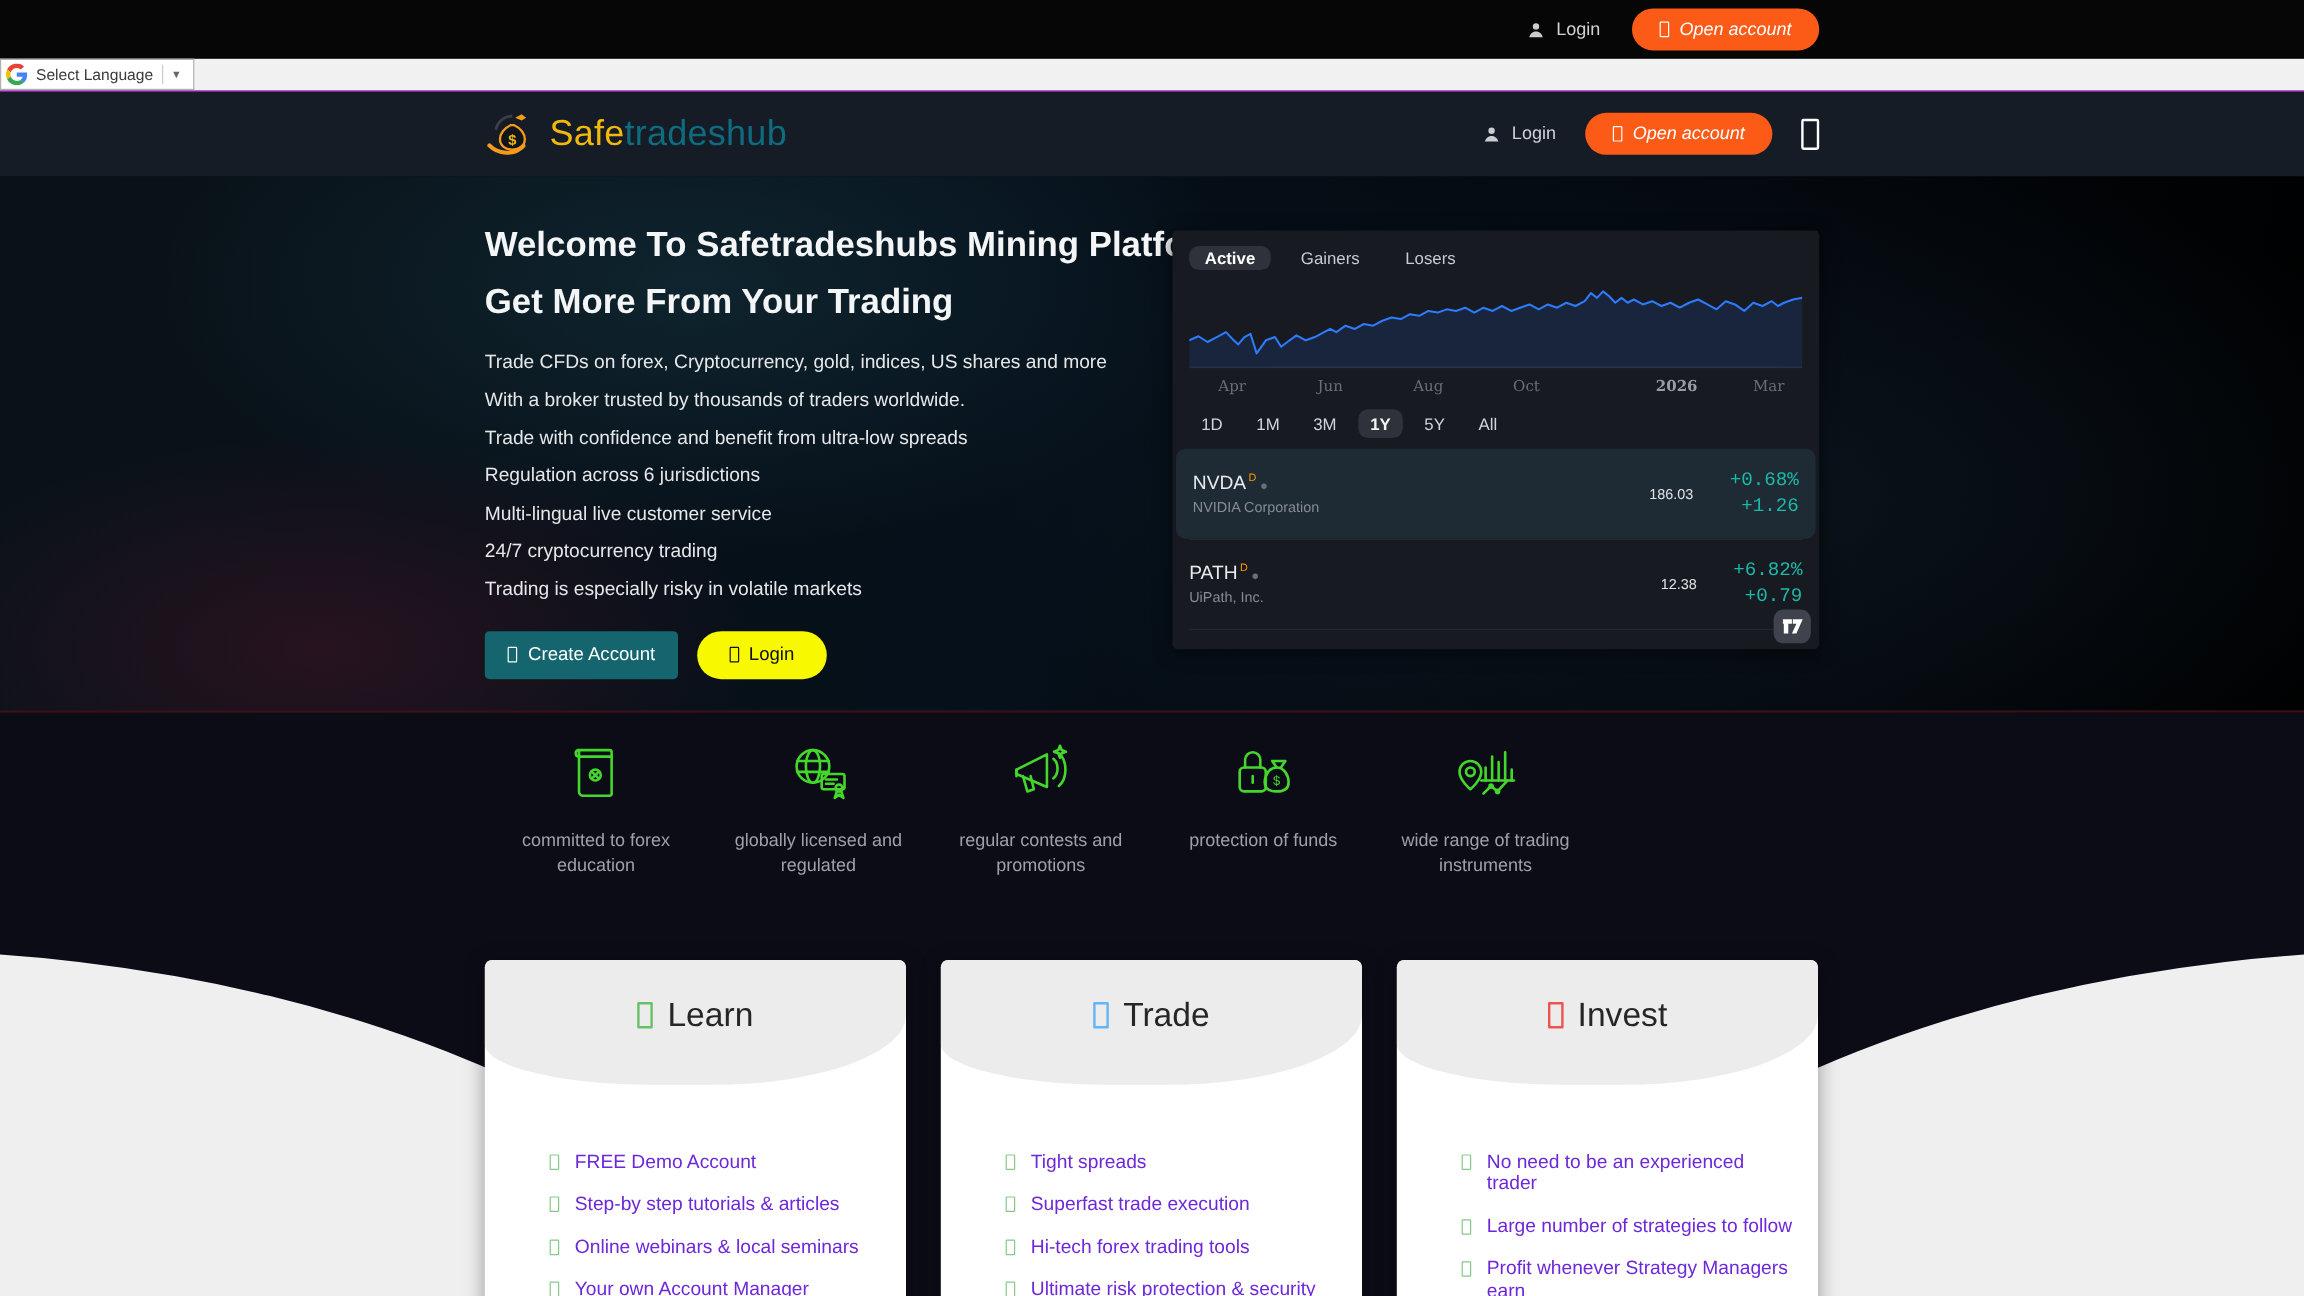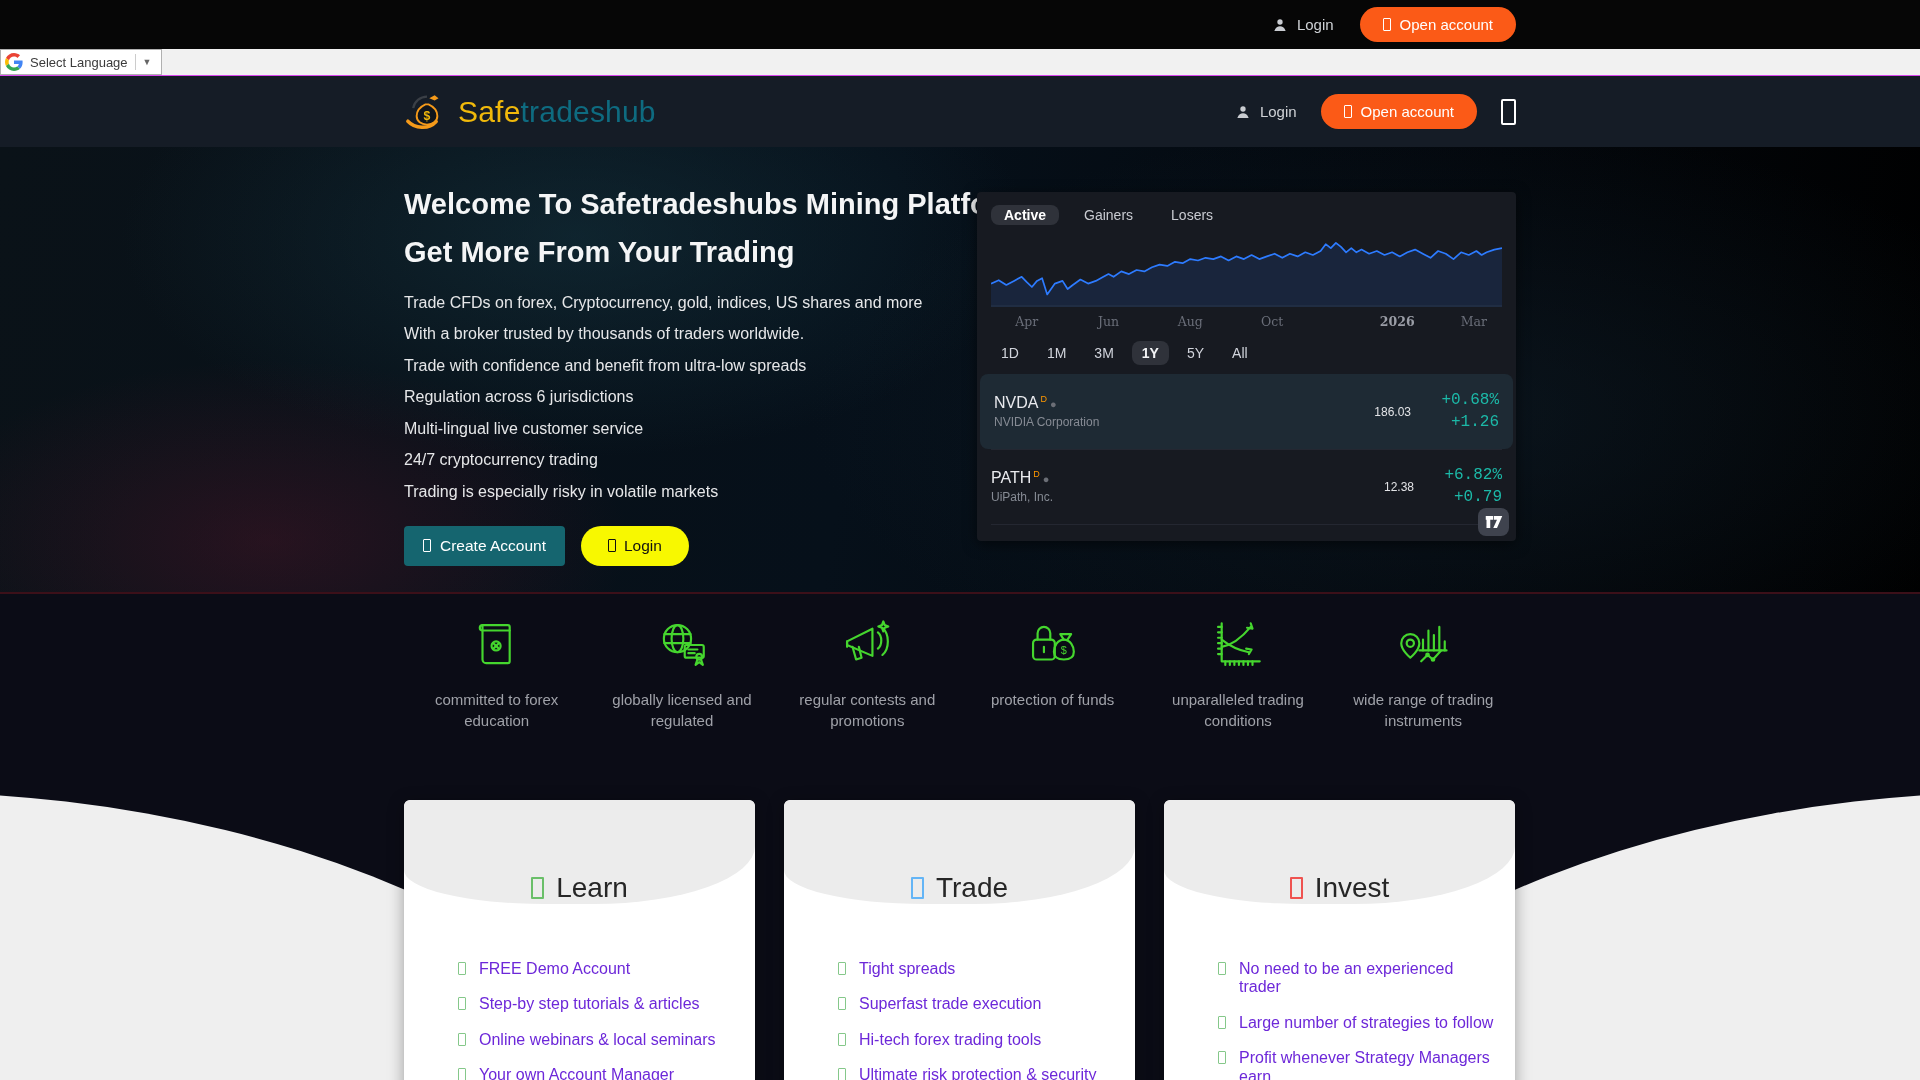--- a/index.html
+++ b/index.html
@@ -5,21 +5,21 @@
   * { margin:0; padding:0; box-sizing:border-box; }
   html,body { width:1920px; height:1080px; overflow:hidden; background:#0b0c16;
     font-family:"Liberation Sans", sans-serif; }
   .container { width:1112px; margin:0 auto; position:relative; height:100%; }
 
   
   .topbar { height:49px; background:#060606; }
   .topbar .container { display:flex; align-items:center; justify-content:flex-end; gap:26px; }
   .login-link { display:flex; align-items:center; gap:9px; color:#cfd2d6; font-size:15px; cursor:pointer; }
   .btn-orange { display:inline-flex; align-items:center; gap:9px; background:#fb5a17; color:#fff;
-    font-size:15px; border:none; border-radius:999px; padding:9px 23px; cursor:pointer; }
+    font-size:15px; border:none; border-radius:999px; padding:9px 23px; cursor:pointer;font-style:italic; }
   .tofu { display:inline-block; border:1.5px solid currentColor; border-radius:1px; }
   .tofu-sm { width:8px; height:13px; }
 
   
   .translate-bar { height:27px; background:#f1f1f1; border-bottom:1px solid #d946ef; position:relative; }
   .translate-widget { position:absolute; left:0; top:0; height:26px; background:#fff;
     border:1px solid #b0b0b0; display:inline-flex; align-items:center; gap:7px; padding:0 9px 0 4px;
     font-size:13px; color:#3b3b3b; cursor:pointer; }
   .translate-widget .divider { width:1px; height:16px; background:#ccc; }
   .translate-widget .arrow { font-size:9px; color:#666; }
@@ -96,21 +96,21 @@
 
   
   .bottom { height:300px; position:relative; overflow:hidden; background:#0b0c16; }
   .curve { position:absolute; width:1700px; height:1000px; background:#efefef; border-radius:50%; top:12px; }
   .curve.left { left:-950px; }
   .curve.right { right:-950px; }
   .cards { position:relative; display:flex; gap:29px; padding-top:20px; z-index:2; }
   .card { width:351px; height:430px; background:#fff; border-radius:6px;
     box-shadow:0 3px 16px rgba(0,0,0,.35); overflow:hidden; }
   .card-head { height:104px; background:#ececec; border-radius:6px 6px 46% 40% / 6px 6px 58px 34px;
-    display:flex; align-items:flex-end; justify-content:center; }
+    display:flex; align-items:flex-start; justify-content:center; }
   .card-title { display:flex; align-items:center; gap:12px; margin-top:30px;
     font-size:28px; color:#262626; }
   .title-tofu { width:13px; height:22px; border-width:2px; }
   .card-list { padding:56px 20px 0 54px; }
   .card-item { display:flex; align-items:flex-start; gap:13px; margin-bottom:17px;
     font-size:16px; color:#6d28d9; line-height:1.15; }
   .card-item .tofu { border-color:#85c88a; margin-top:2px; flex:0 0 auto; width:8px; height:13px; }
 </style>
 </head>
 <body>
@@ -311,32 +311,20 @@
         <path d="M15 26v-7a7 7 0 0 1 14 0v7"></path>
         <path d="M22 34v6"></path>
         <path d="M44 26l-4-6h12l-4 6"></path>
         <path d="M44 26c-7 0-11 7.5-11 13.5S37.5 48 44 48s11-2.5 11-8.5S51 26 44 26z"></path>
         <text x="44" y="42" fill="#45d62e" stroke="none" font-size="12" text-anchor="middle">$</text>
       </svg>
       <div class="label">protection of funds</div>
     </div>
     <div class="feature">
       <svg width="58" height="58" viewBox="0 0 64 64" fill="none" stroke="#45d62e" stroke-width="2.4" stroke-linecap="round" stroke-linejoin="round">
-        <path d="M14 8v42h42"></path>
-        <path d="M10 12h4M10 18h4M10 24h4M10 30h4M10 36h4M10 42h4"></path>
-        <path d="M18 50v4M23 50v4M28 50v4M33 50v4M38 50v4M43 50v4M48 50v4"></path>
-        <path d="M14 34c12-2 22-10 32-22"></path>
-        <path d="M46 8l2 6-6-1"></path>
-        <path d="M14 26c10 8 20 12 30 14"></path>
-        <path d="M44 42l3-5-6-1"></path>
-      </svg>
-      <div class="label">unparalleled trading conditions</div>
-    </div>
-    <div class="feature">
-      <svg width="58" height="58" viewBox="0 0 64 64" fill="none" stroke="#45d62e" stroke-width="2.4" stroke-linecap="round" stroke-linejoin="round">
         <path d="M32 26v12M38 16v22M44 21v17M50 12v26M56 28v10"></path>
         <path d="M28 38h30"></path>
         <path d="M18 20a10 10 0 0 1 10 10c0 8-10 16-10 16S8 38 8 30a10 10 0 0 1 10-10z"></path>
         <circle cx="18" cy="30" r="4"></circle>
         <path d="M30 50l7-7 6 5 9-10"></path>
         <circle cx="37" cy="43" r="1.4"></circle>
         <circle cx="43" cy="48" r="1.4"></circle>
       </svg>
       <div class="label">wide range of trading instruments</div>
     </div>

